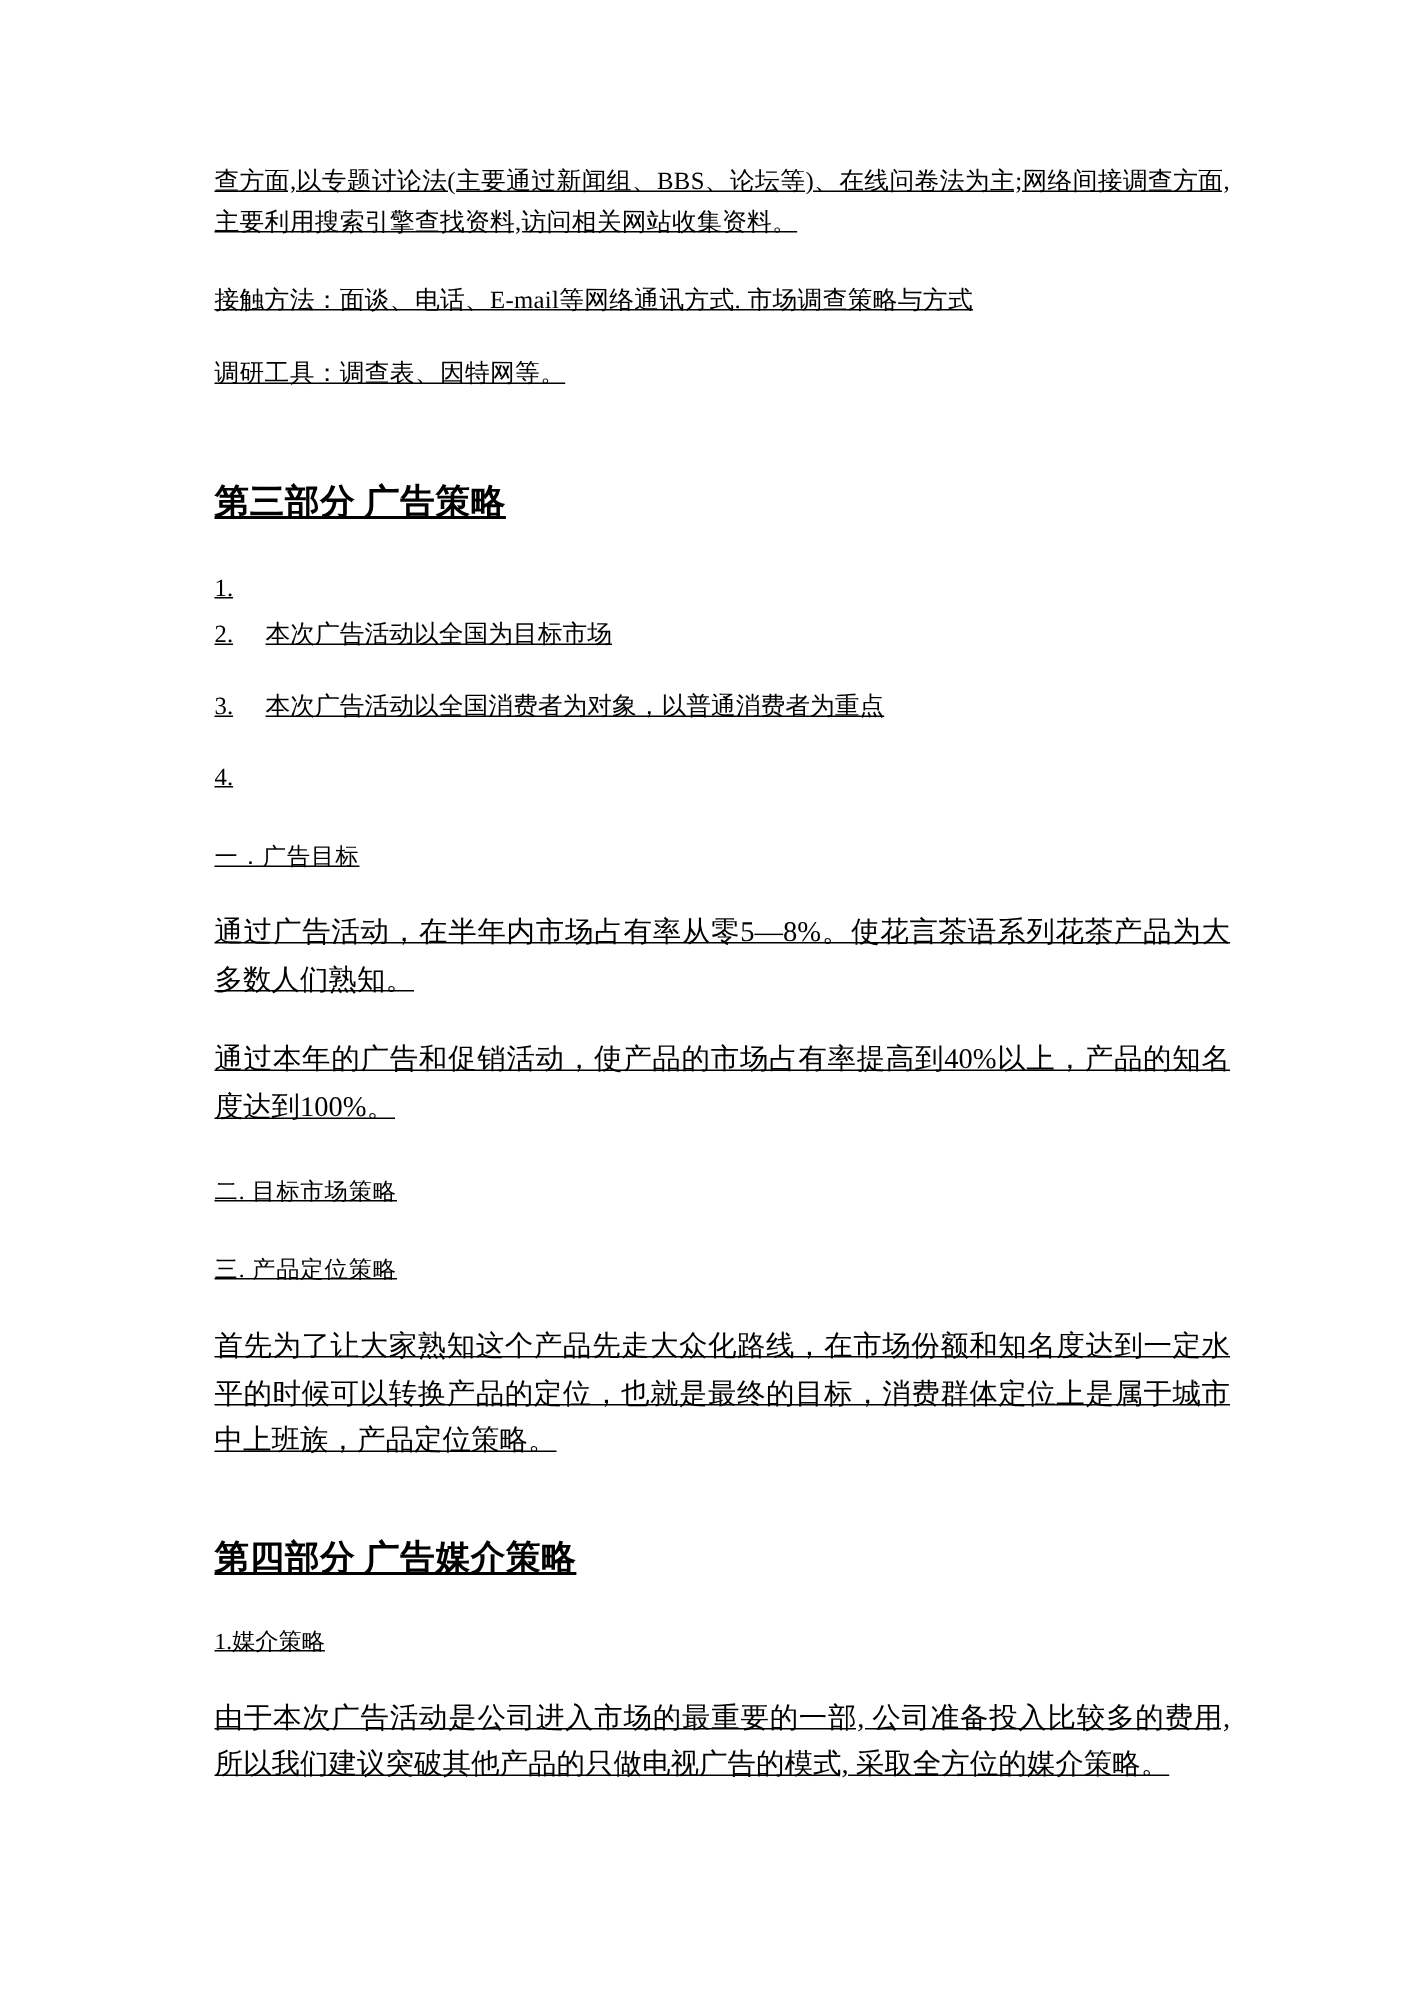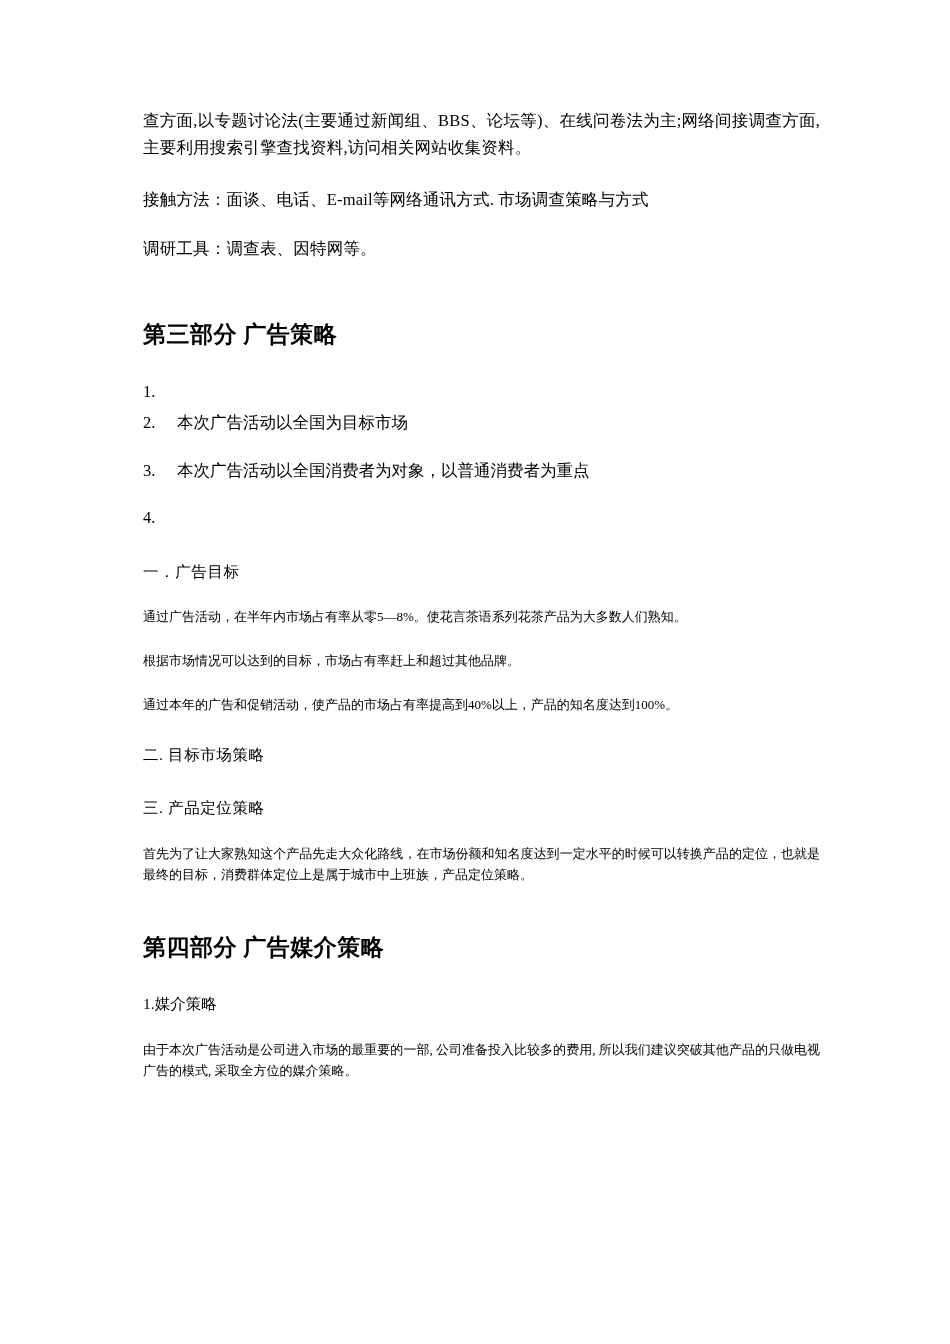--- a/index.html
+++ b/index.html
@@ -13,20 +13,21 @@
   }
   .page {
     position: relative;
     width: 950px;
     height: 1208px;
     margin: 0 auto;
     background: #ffffff;
     overflow: hidden;
     box-sizing: border-box;
     padding: 108px 130px 15px 143px;
+    text-decoration: underline;
   }
   .para {
     font-size: 16.5px;
     line-height: 1.62;
     text-align: justify;
     margin: 0 0 22px 0;
     letter-spacing: 0.2px;
   }
   .para-intro {
     margin-bottom: 26px;
@@ -63,21 +64,21 @@
     letter-spacing: 0.6px;
   }
   .sub-h-tight {
   }
   .small-h {
     font-size: 15.5px;
     line-height: 1.6;
     margin: 26px 0 22px 0;
   }
   .body-sm {
-    font-size: 13px;
+    font-size: 19px;
     line-height: 1.66;
     text-align: justify;
     margin: 0 0 22px 0;
   }
 </style>
 </head>
 <body>
 
 <div class="page">
 
@@ -99,21 +100,20 @@
       <span class="num">3.</span>
       <span>本次广告活动以全国消费者为对象，以普通消费者为重点</span>
     </li>
     <li>
       <span class="num">4.</span>
     </li>
   </ul>
 
   <p class="sub-h">一．广告目标</p>
   <p class="body-sm">通过广告活动，在半年内市场占有率从零5—8%。使花言茶语系列花茶产品为大多数人们熟知。</p>
-  <p class="body-sm">根据市场情况可以达到的目标，市场占有率赶上和超过其他品牌。</p>
   <p class="body-sm">通过本年的广告和促销活动，使产品的市场占有率提高到40%以上，产品的知名度达到100%。</p>
 
   <p class="sub-h sub-h-tight">二. 目标市场策略</p>
 
   <p class="sub-h sub-h-tight">三. 产品定位策略</p>
   <p class="body-sm">首先为了让大家熟知这个产品先走大众化路线，在市场份额和知名度达到一定水平的时候可以转换产品的定位，也就是最终的目标，消费群体定位上是属于城市中上班族，产品定位策略。</p>
 
   <h1 class="h1 h1-second">第四部分  广告媒介策略</h1>
 
   <p class="small-h">1.媒介策略</p>

